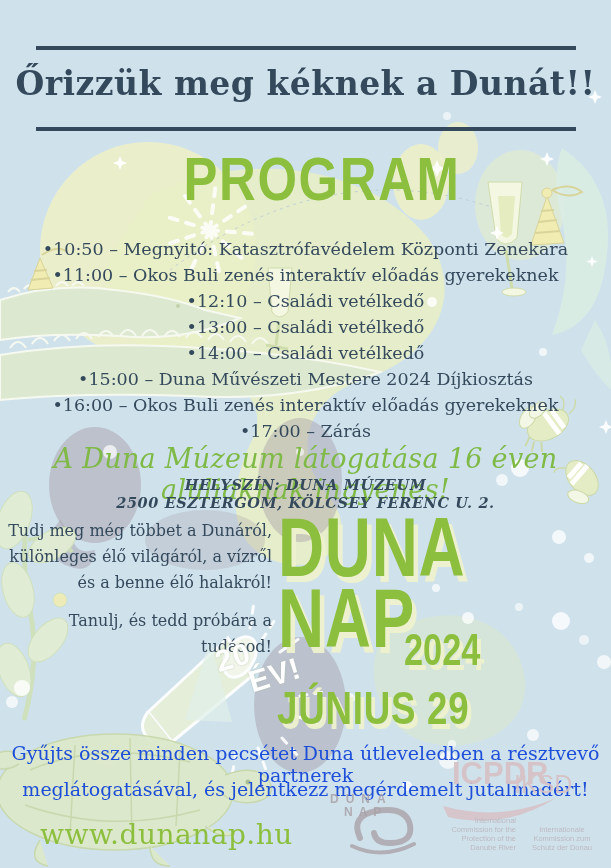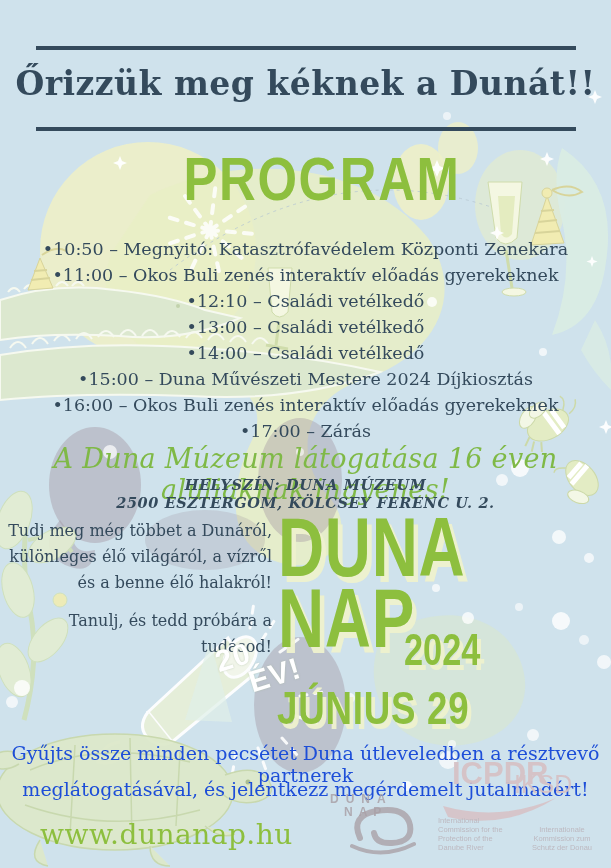--- a/index.html
+++ b/index.html
@@ -110,21 +110,21 @@
     position:absolute;top:758px;left:440px;width:165px;
     font-family:"Liberation Sans",sans-serif;color:#d6c2c6;opacity:.95;margin-left:12px;
   }
   .wm-icpdr .big{font-weight:bold;font-size:31px;line-height:1;letter-spacing:0;}
   .wm-icpdr .big2{font-weight:normal;font-size:25px;position:absolute;left:62px;top:12px;}
   .wm-captions{
     position:absolute;top:816px;left:438px;width:170px;
     font-family:"Liberation Sans",sans-serif;font-size:7.5px;line-height:9px;
     color:#bdb9c0;display:flex;gap:6px;
   }
-  .wm-captions .en{width:78px;text-align:left;}
+  .wm-captions .en{width:78px;text-align:right;}
   .wm-captions .de{width:80px;text-align:center;padding-top:9px;}
 </style>
 </head>
 <body>
 
 <div class="poster">
 
   <svg class="deco" viewBox="0 0 611 868" aria-hidden="true">
 
     <g>

